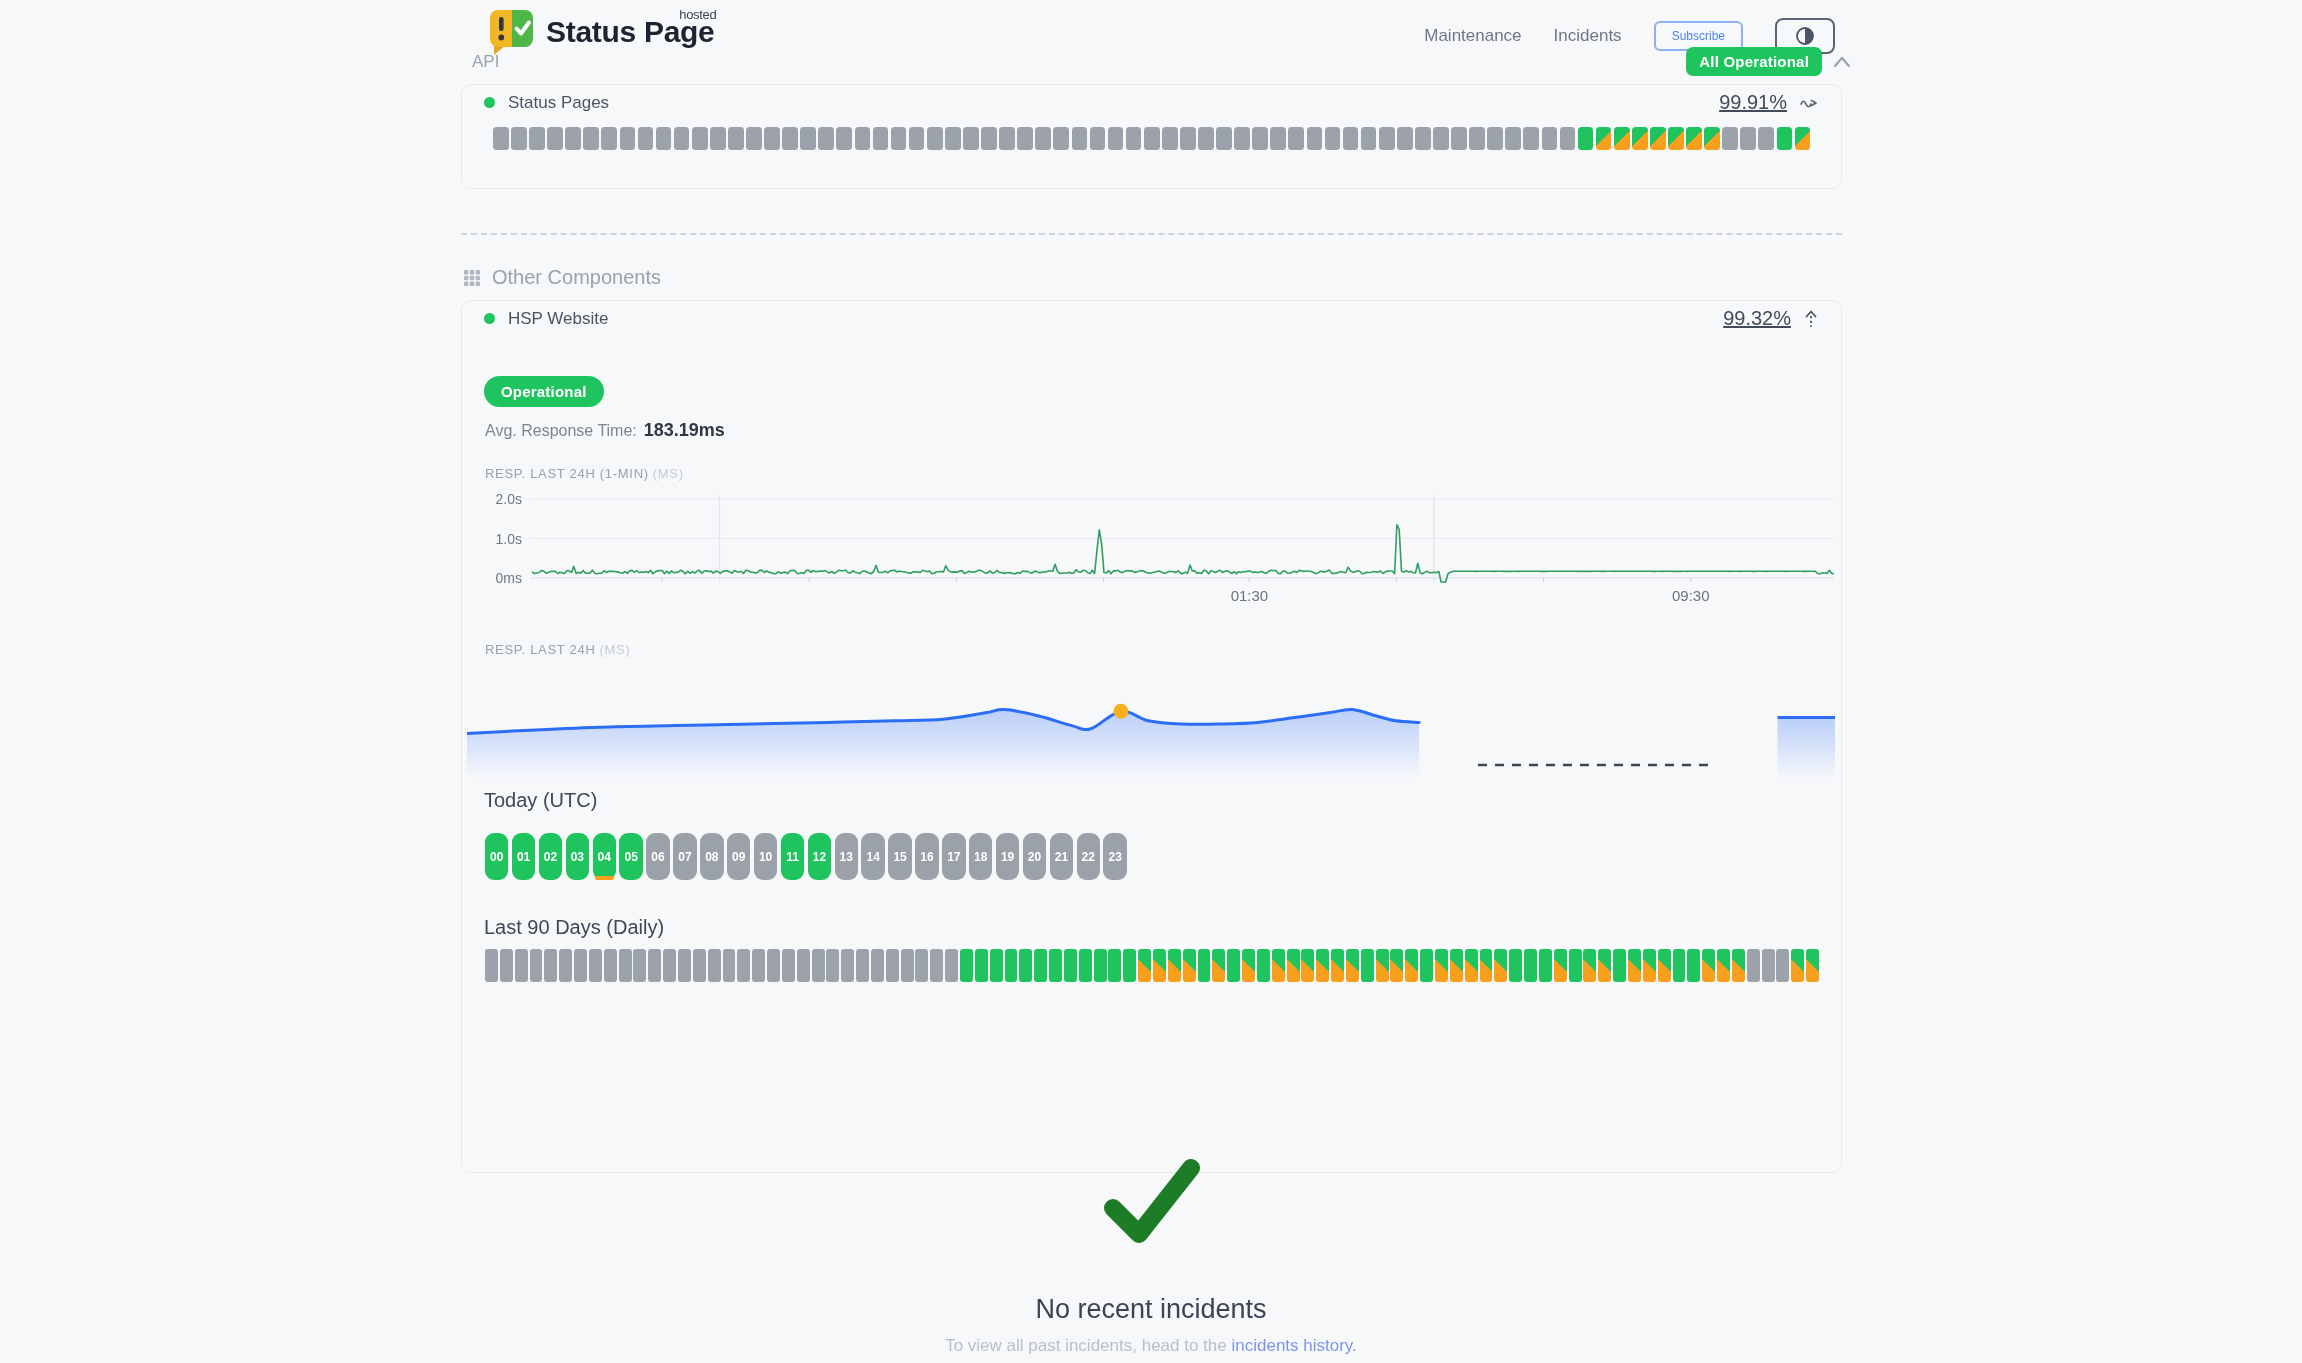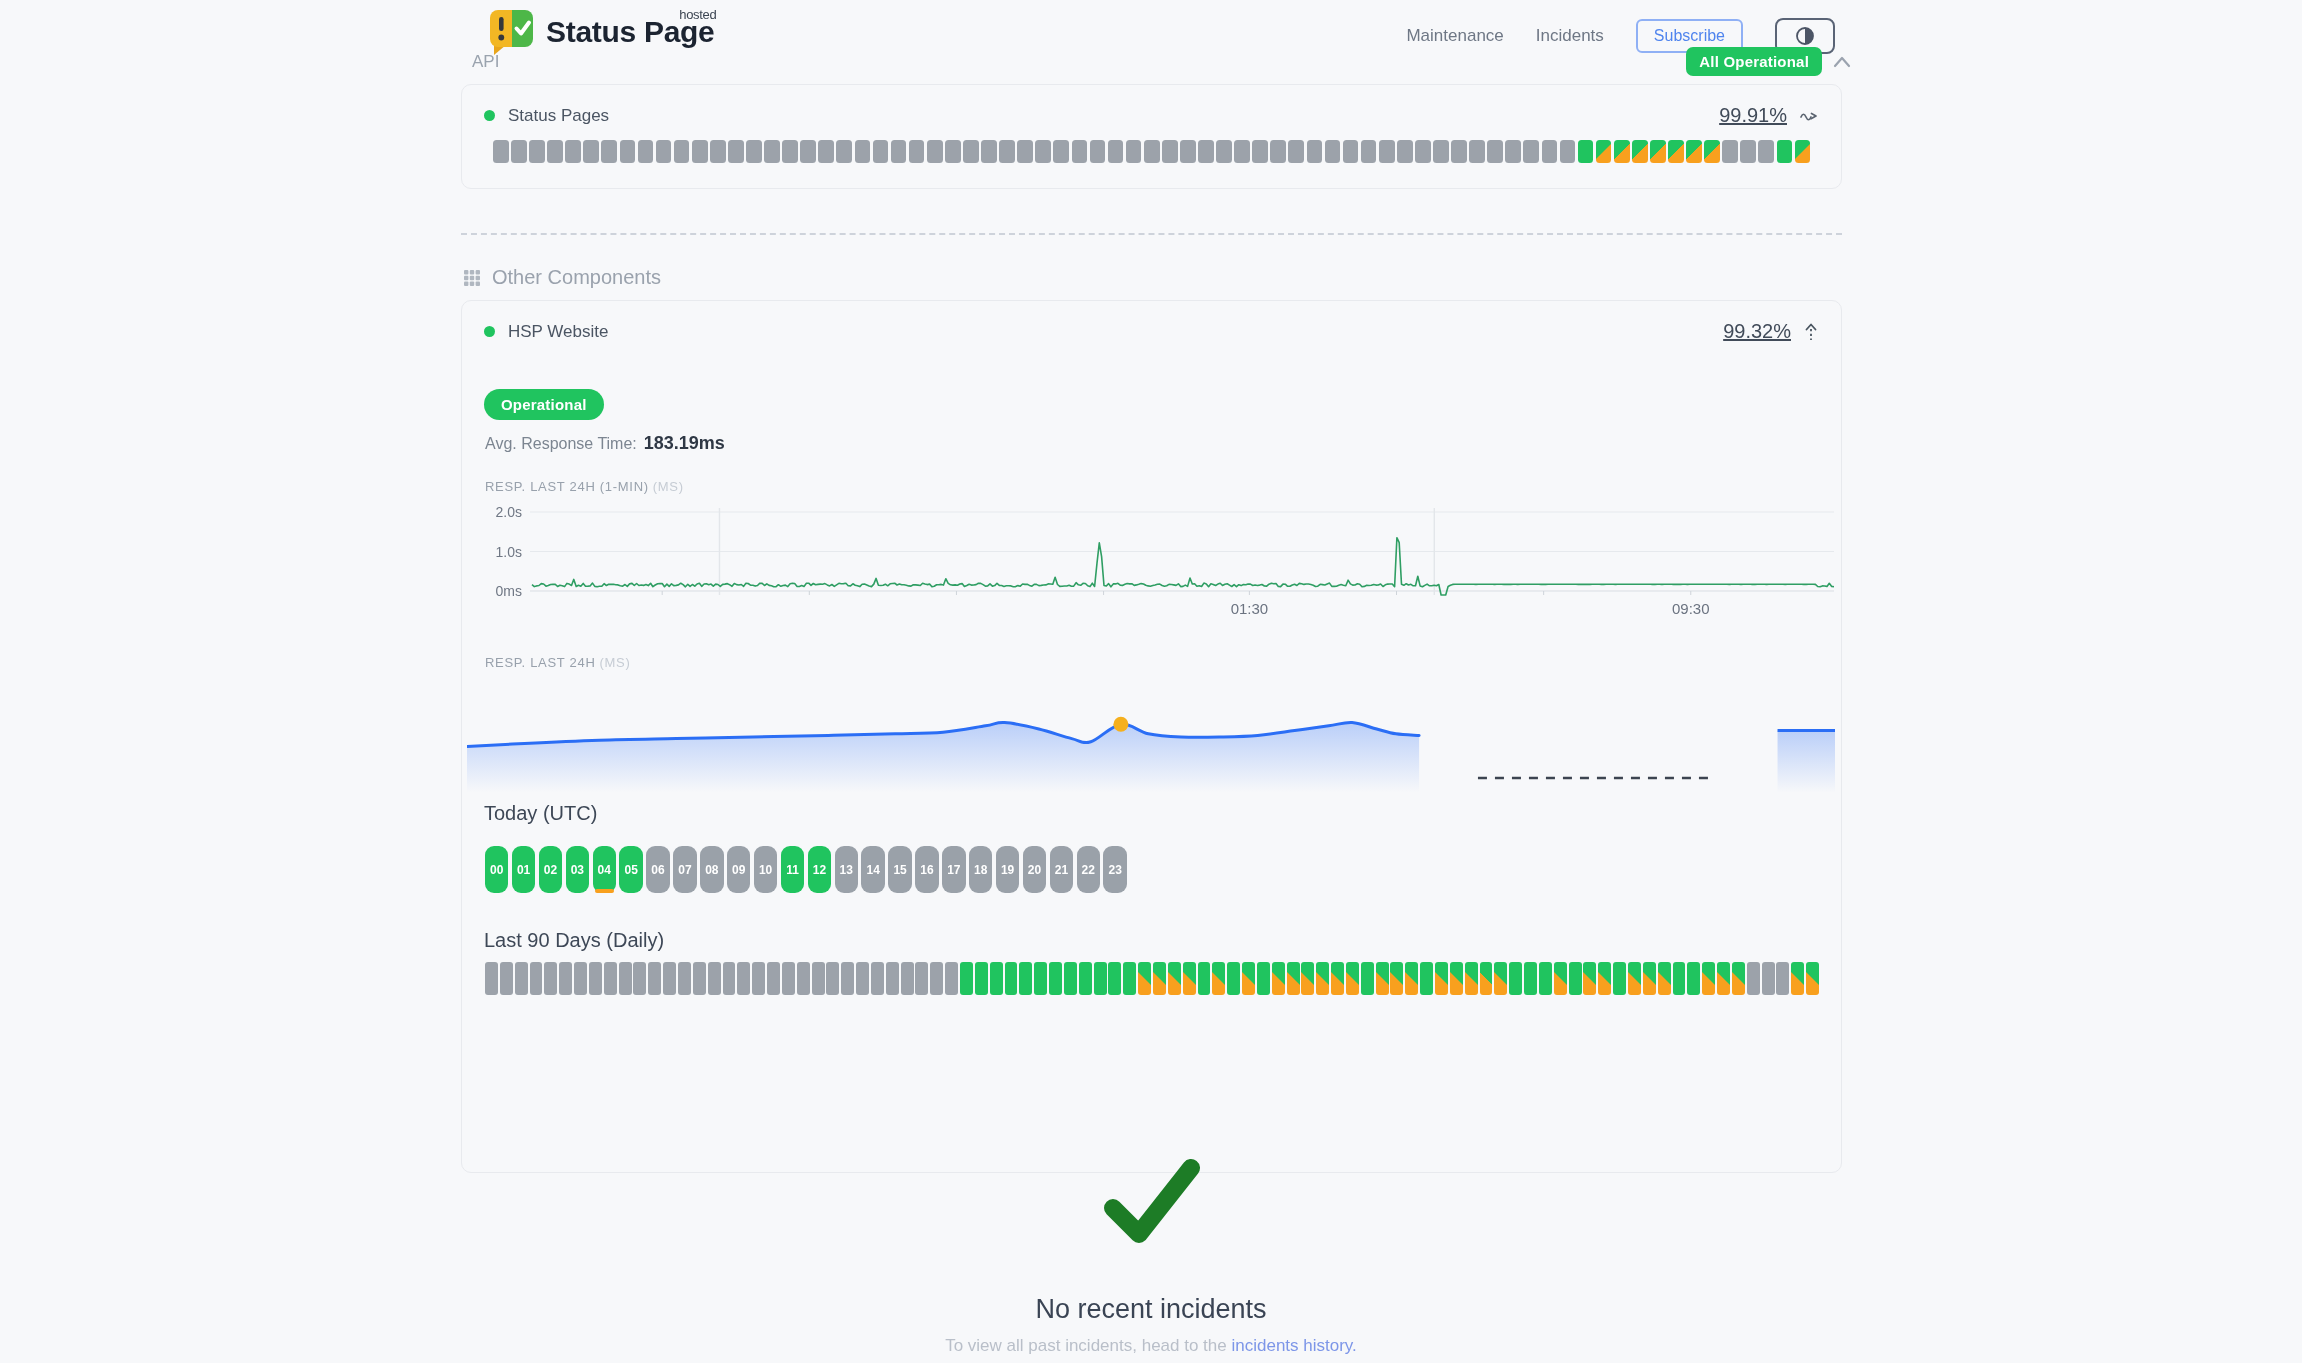--- a/index.html
+++ b/index.html
@@ -5,38 +5,38 @@
   html,body{margin:0;padding:0;background:#f7f8fa;}
   .page{position:relative;width:2302px;height:1363px;background:#f7f8fa;
         font-family:"Liberation Sans",sans-serif;color:#3d4654;overflow:hidden;}
 
   
   .logo{position:absolute;left:487px;top:8px;display:flex;align-items:center;gap:11px;cursor:pointer;}
   .brand{position:relative;font-size:30px;font-weight:700;color:#1c2431;letter-spacing:-.3px;padding-right:4px;}
   .brand-sup{position:absolute;right:2px;top:-8px;font-size:13px;font-weight:500;color:#3c4552;}
   .nav{position:absolute;top:18px;right:467px;display:flex;align-items:center;gap:32px;}
   .nav-link{font-size:17px;color:#6e7785;cursor:pointer;}
-  .btn-subscribe{font-size:16px;color:#4f84ee;border:2px solid #8fb0f5;border-radius:6px;
+  .btn-subscribe{font-size:12px;color:#4f84ee;border:2px solid #8fb0f5;border-radius:6px;
                  padding:6px 16px;background:transparent;cursor:pointer;font-family:inherit;}
   .btn-theme{border:2px solid #5a6476;border-radius:8px;padding:5px 17px;background:transparent;
              display:flex;align-items:center;cursor:pointer;}
 
   .meta-row{position:absolute;top:47px;left:461px;width:1392px;display:flex;
             justify-content:space-between;align-items:center;}
   .api-label{font-size:17px;color:#9aa3ae;padding-left:11px;}
   .badge-wrap{display:flex;align-items:center;gap:9px;}
   .badge{background:var(--green);color:#fff;font-size:15px;font-weight:700;
          padding:6px 13px;border-radius:7px;letter-spacing:.2px;}
 
   
   .card{position:absolute;left:461px;width:1381px;border:1px solid #e8eaee;border-radius:10px;
         background:#f7f8fa;box-sizing:border-box;}
   .card1{top:84px;height:105px;}
   .card2{top:300px;height:873px;}
-  .comp-row{display:flex;justify-content:space-between;align-items:center;padding:0 22px;margin-top:19px;}
+  .comp-row{display:flex;justify-content:space-between;align-items:center;padding:0 22px;margin-top:6px;}
   .comp-left{display:flex;align-items:center;gap:13px;}
   .dot{width:11px;height:11px;border-radius:50%;background:var(--green);}
   .comp-name{font-size:17px;color:#4b5563;font-weight:500;}
   .comp-right{display:flex;align-items:center;gap:12px;}
   .uptime{font-size:20px;color:#414b59;text-decoration:underline;}
 
   .strip{display:flex;gap:2.4px;margin:13px 31px 0 31px;height:23px;}
   .ubar{flex:1;border-radius:3.5px;}
   .sg{background:var(--graybar);} .sG{background:var(--green);}
   .ss{background:linear-gradient(135deg,var(--green) 49%,var(--orange) 51%);}

